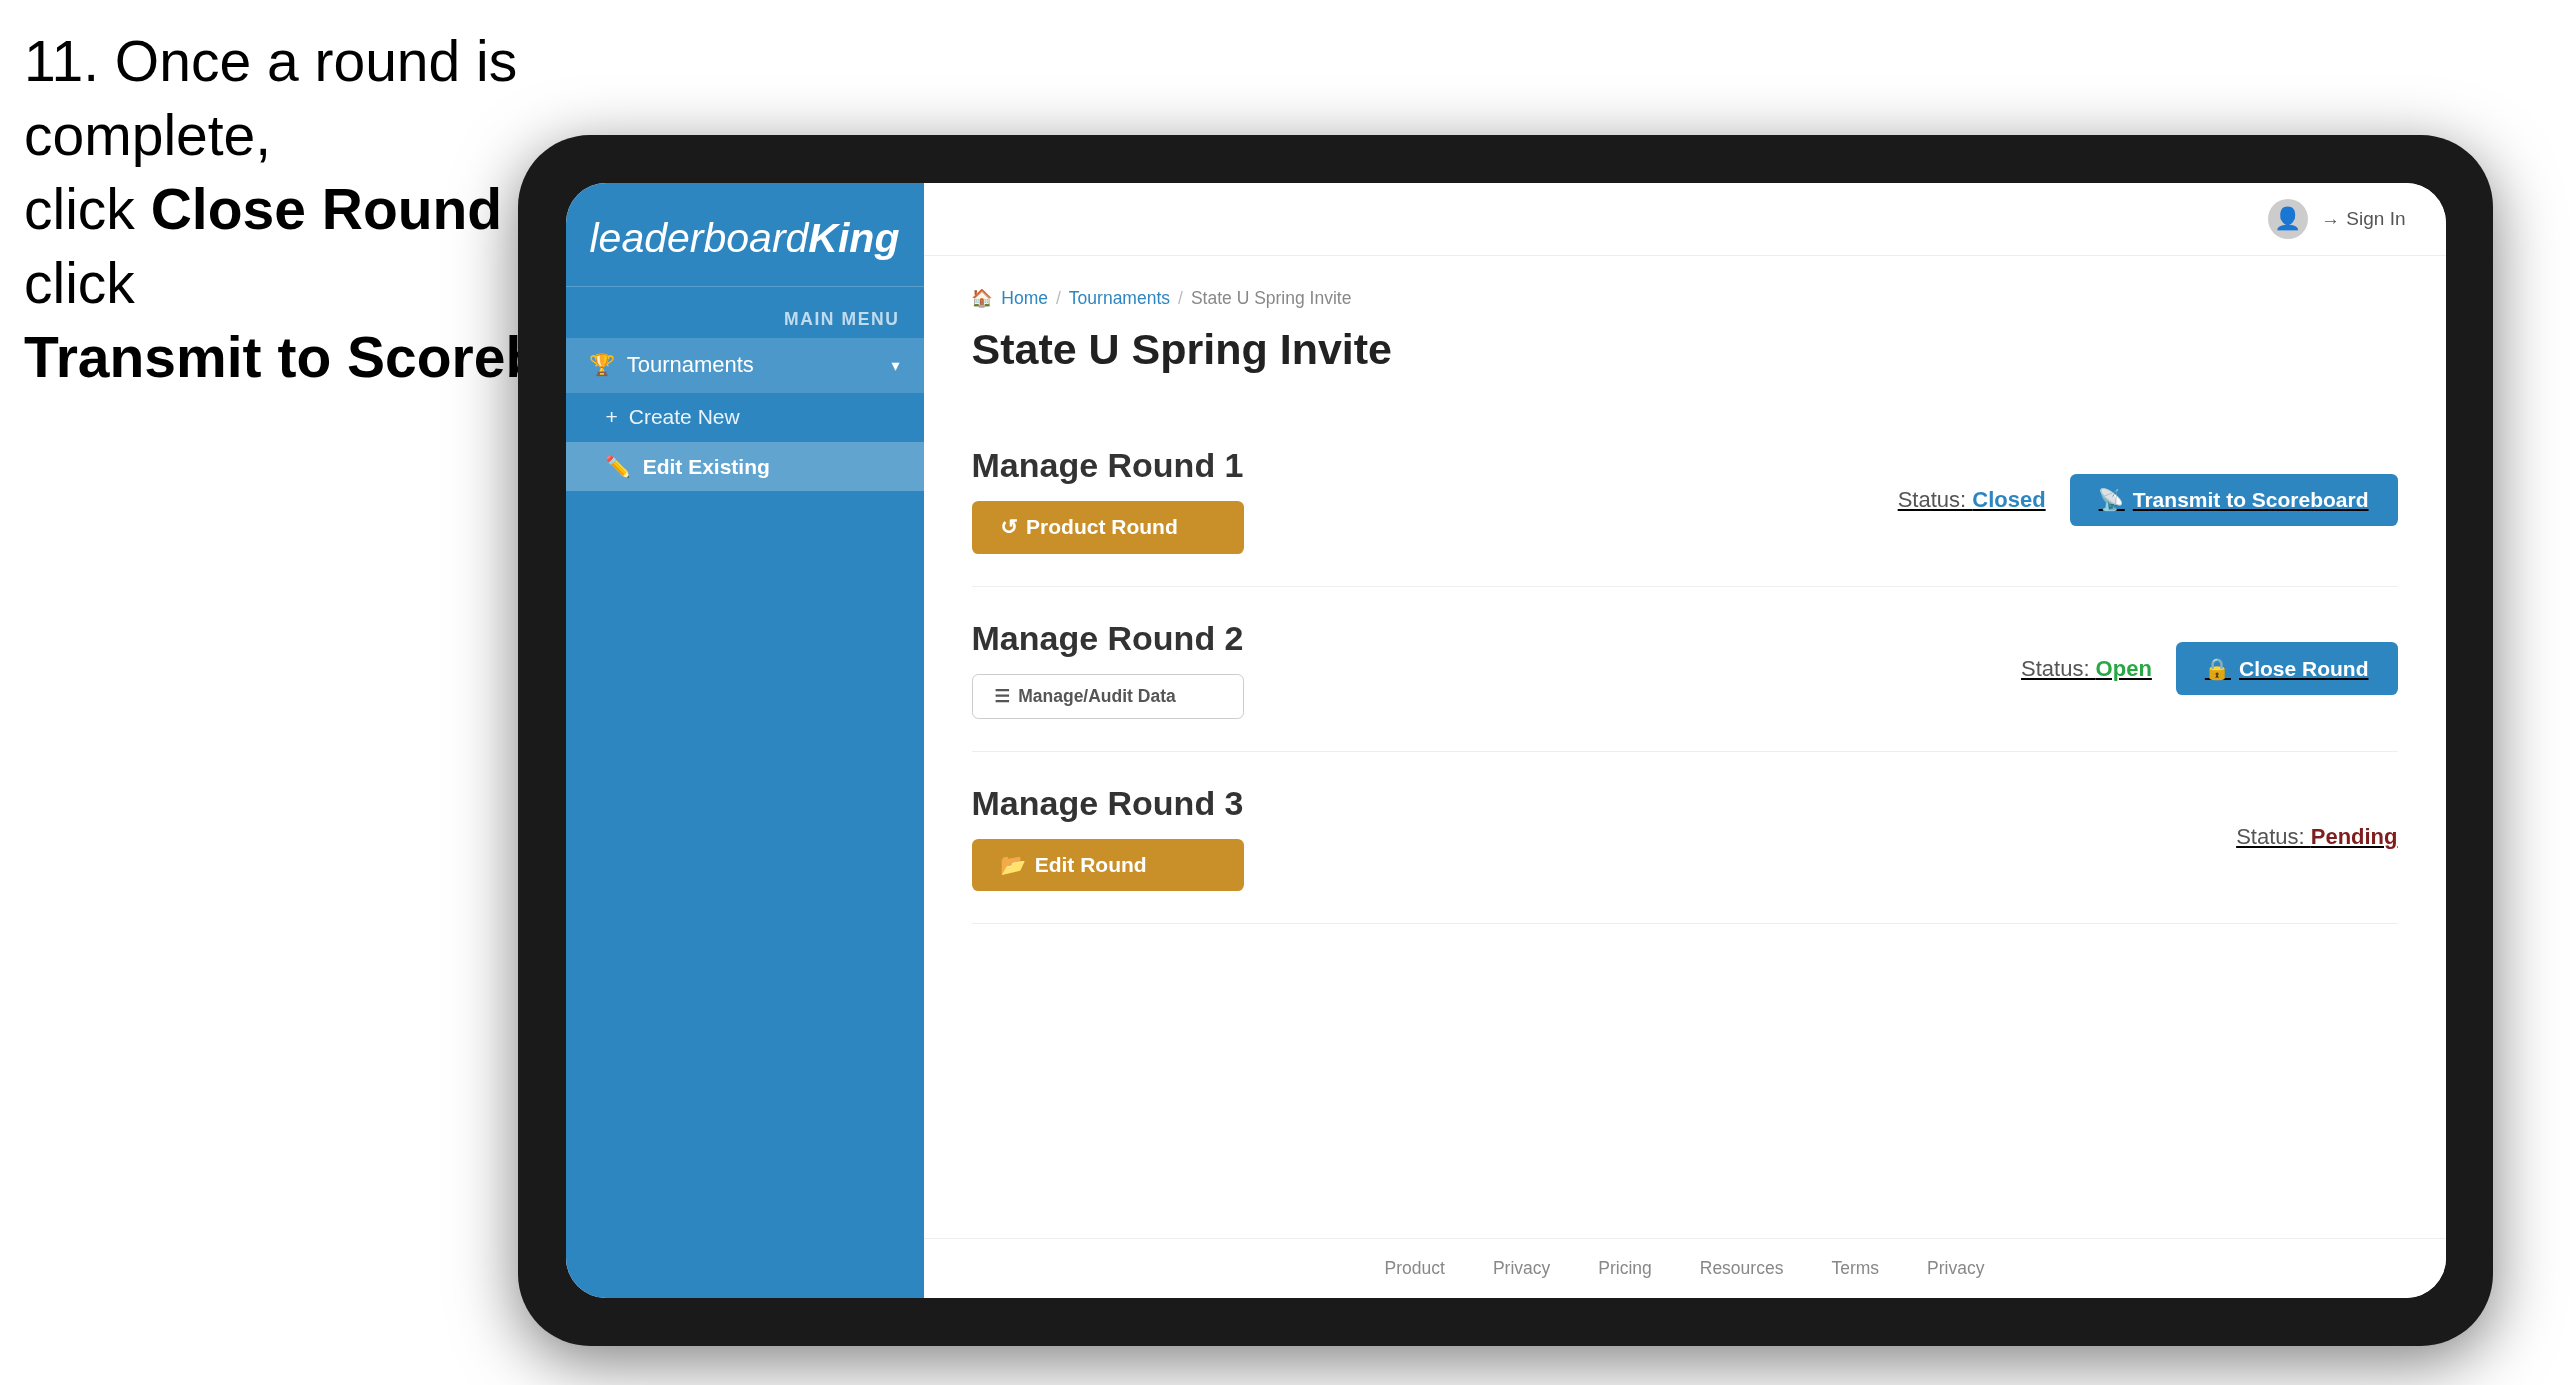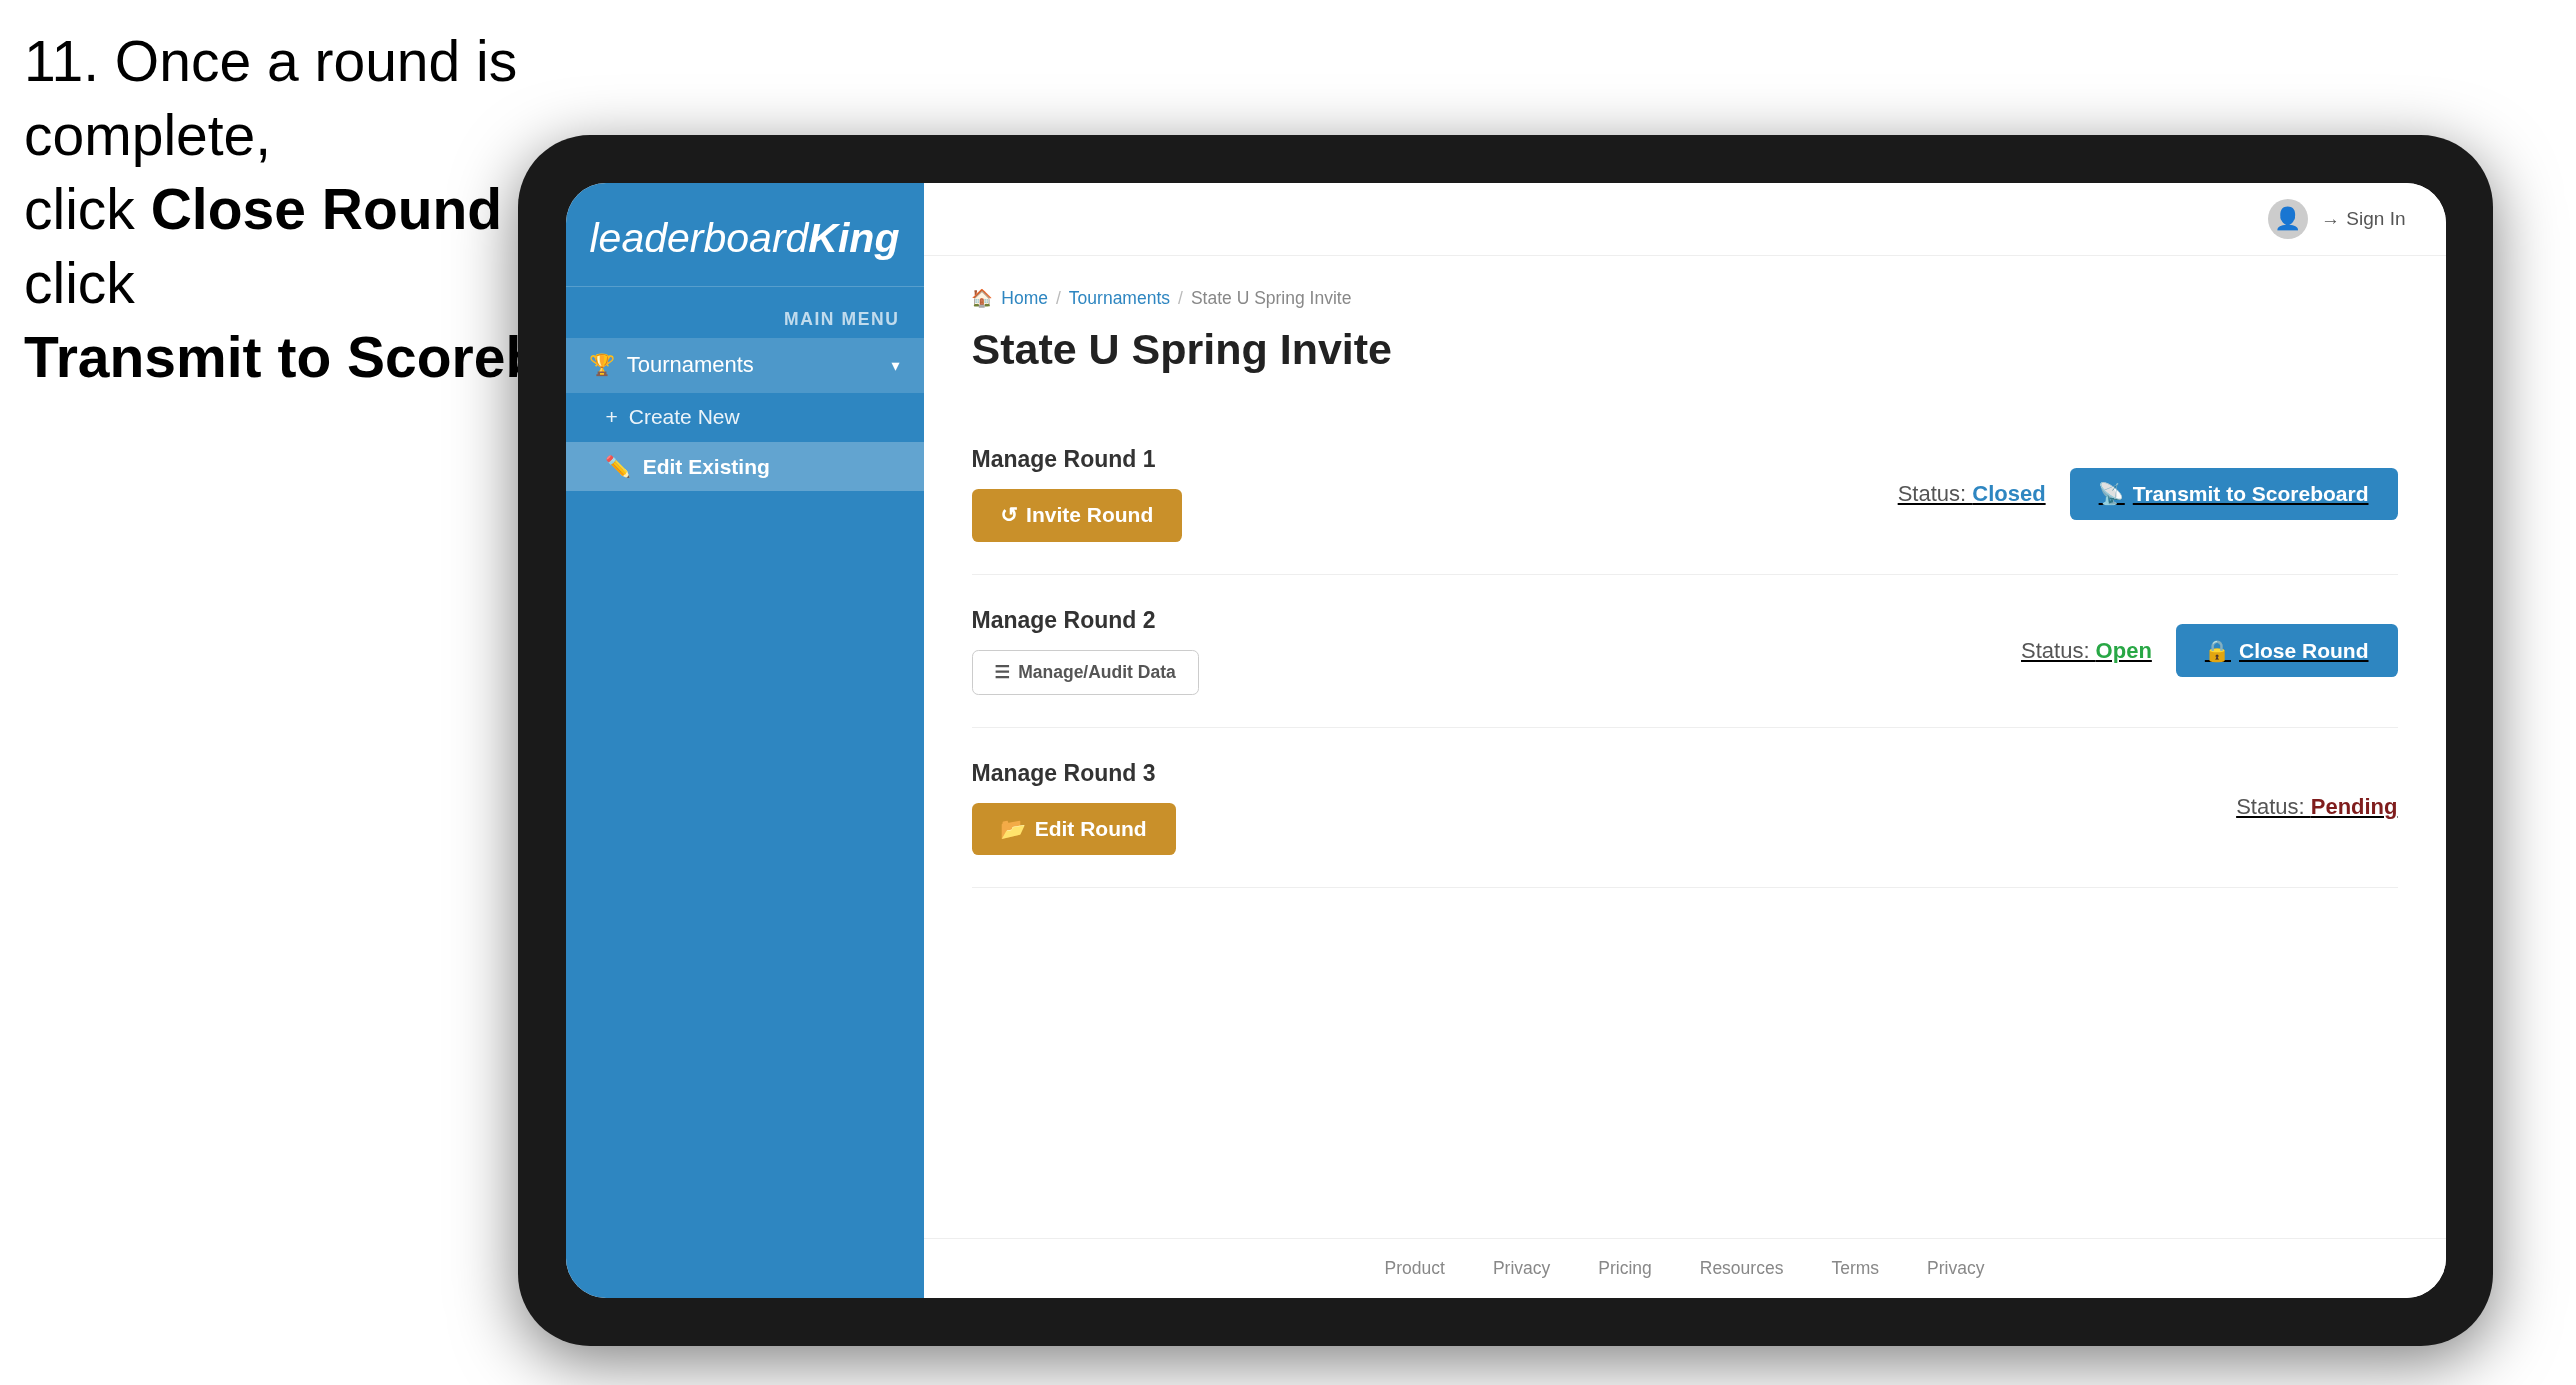--- a/index.html
+++ b/index.html
@@ -223,21 +223,21 @@
       border-bottom: 0.8px solid #eee;
     }
 
     .round-left {
       display: flex;
       flex-direction: column;
       gap: 16px;
     }
 
     .round-title {
-      font-size: 23px;
+      font-size: 34px;
       font-weight: 600;
       color: #333;
     }
 
     .round-right {
       display: flex;
       align-items: center;
       gap: 24px;
       text-decoration: underline;
     }
@@ -363,21 +363,21 @@
             <span>State U Spring Invite</span>
           </div>
 
           <h1 class="page-title">State U Spring Invite</h1>
 
           <div class="round-card">
             <div class="round-left">
               <div class="round-title">Manage Round 1</div>
               <button class="btn btn-gold">
                 <span>↺</span>
-                <span>Invite Round</span>
+                <span>Product Round</span>
               </button>
             </div>
             <div class="round-right">
               <span class="status-text">
                 Status: <span class="status-value closed">Closed</span>
               </span>
               <button class="btn btn-blue">
                 <span>📡</span>
                 <span>Transmit to Scoreboard</span>
               </button>

